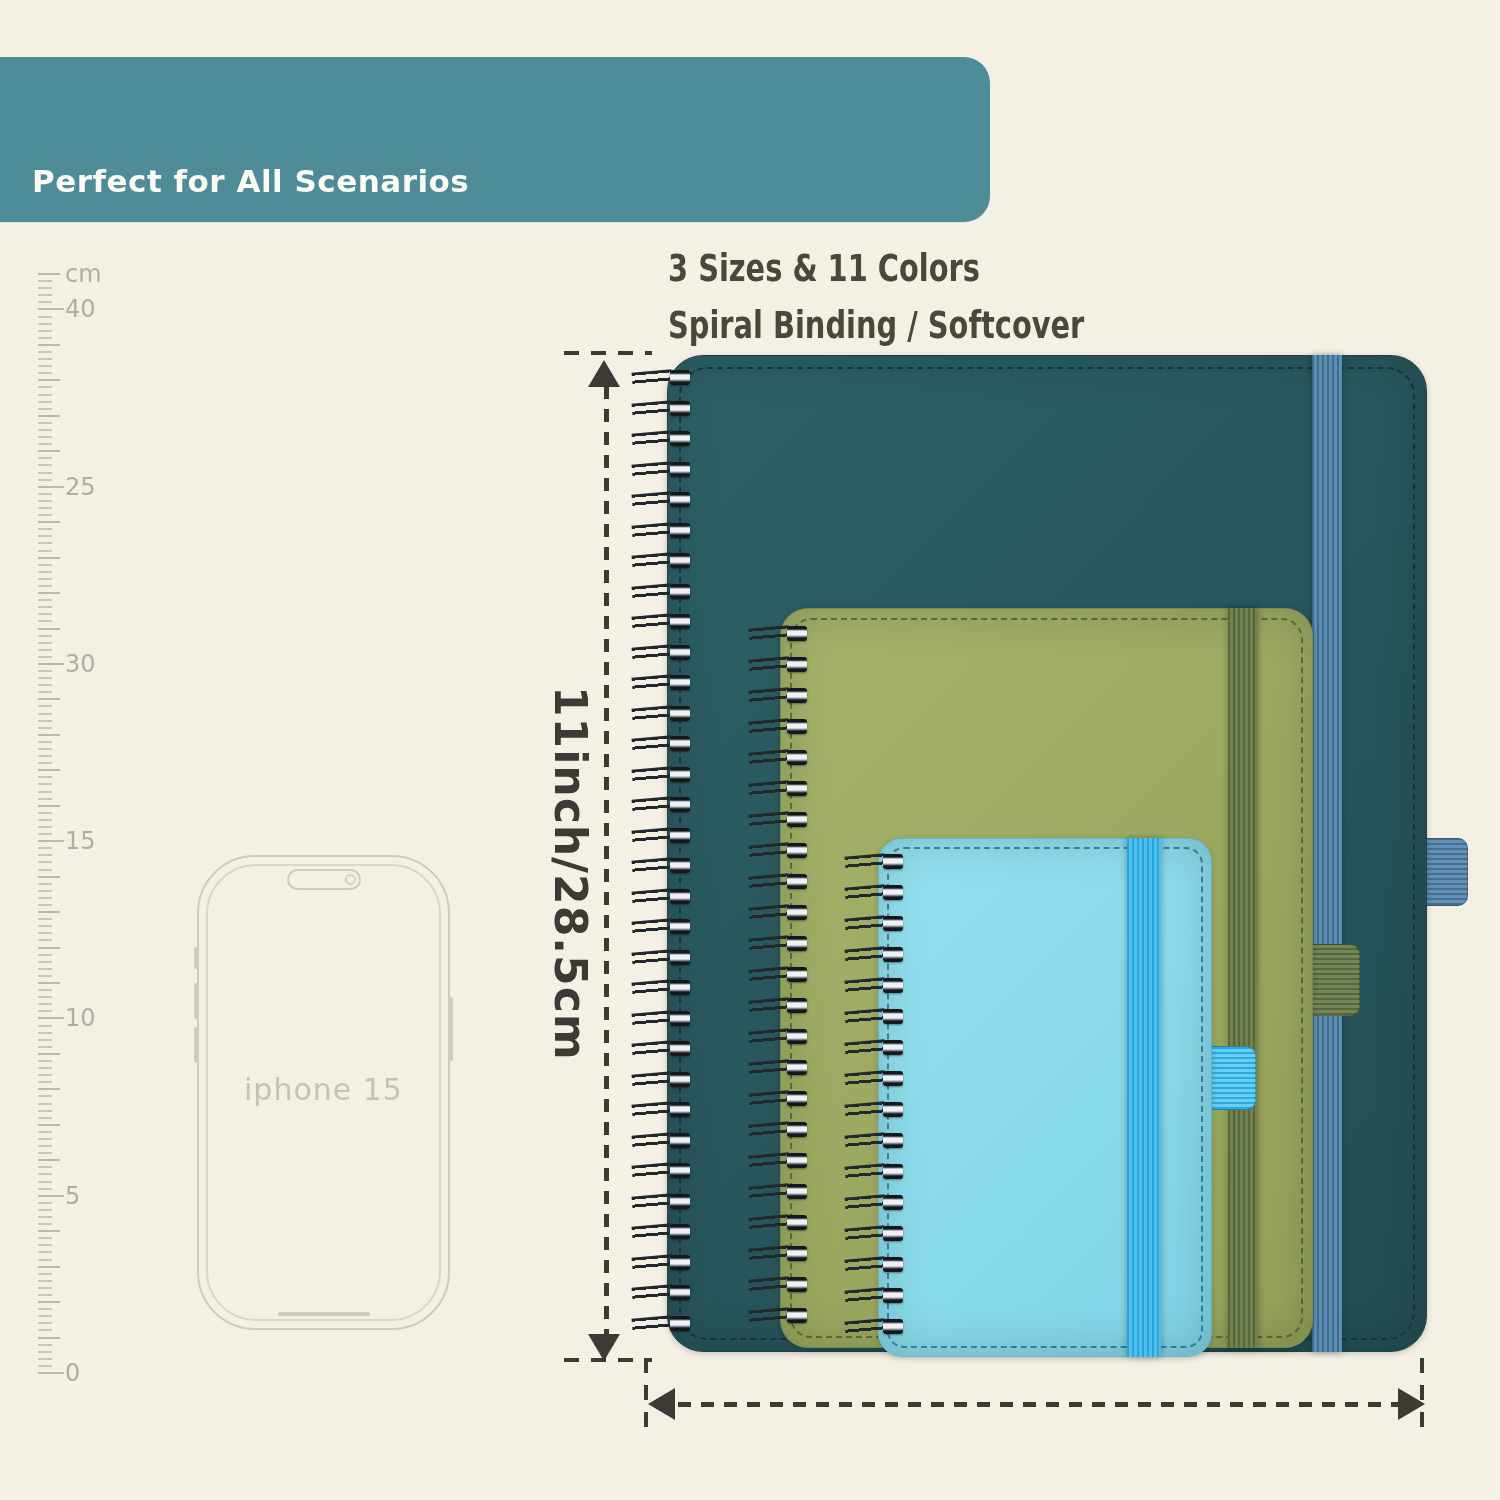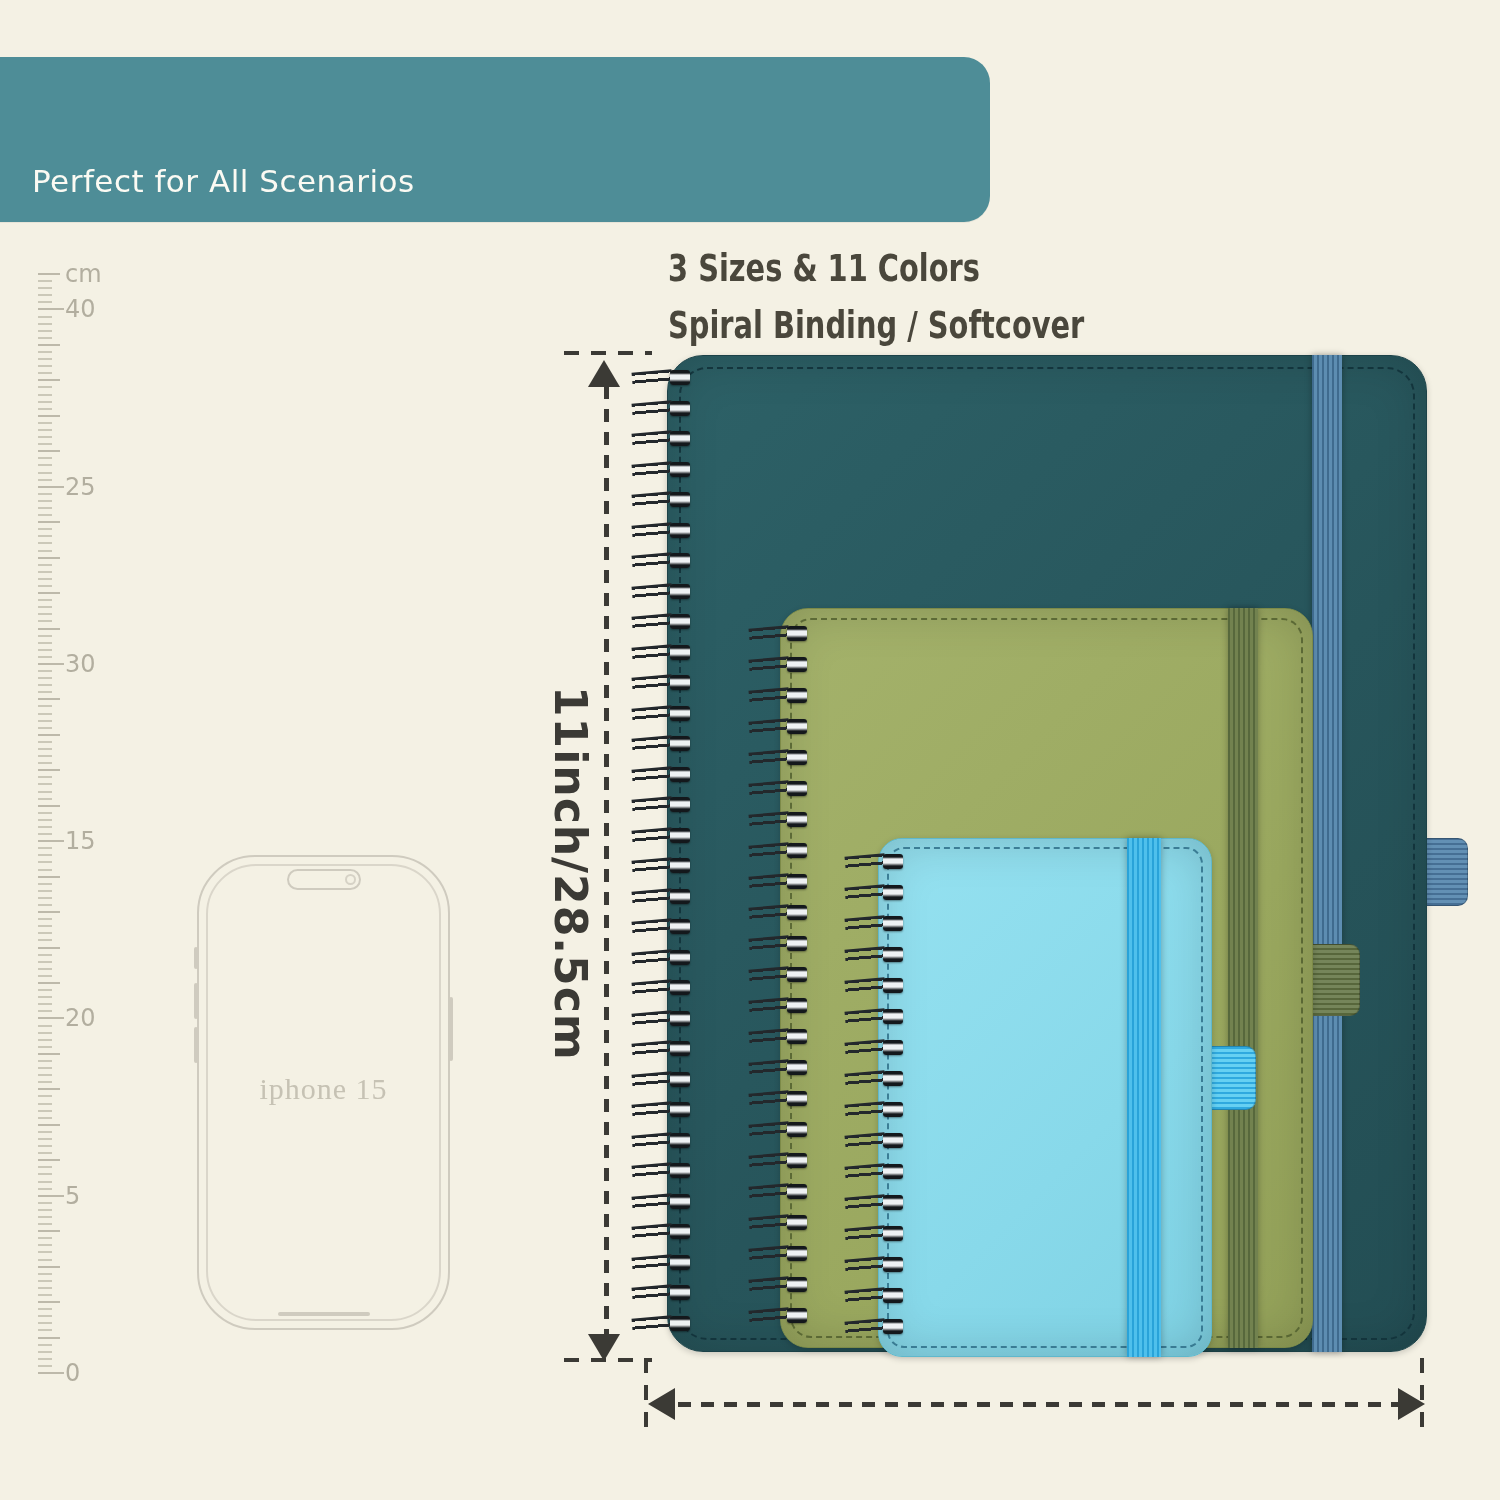--- a/index.html
+++ b/index.html
@@ -6,21 +6,21 @@
   *{box-sizing:border-box;}
   .stage{position:relative;width:1500px;height:1500px;background:#f4f1e4;overflow:hidden;
          font-family:"DejaVu Sans","Liberation Sans",sans-serif;}
   .abs{position:absolute;}
 
   
   .banner{left:0;top:57px;width:990px;height:165px;background:#4e8d97;
           border-radius:0 26px 26px 0;box-shadow:0 1px 0 rgba(0,0,0,.05);}
   .banner-title{left:30px;top:20px;width:940px;font-size:50px;font-weight:bold;
                 letter-spacing:1px;color:#fbfaf3;}
-  .banner-sub{left:32px;top:106px;font-size:31px;font-weight:400;color:#fbfaf3;letter-spacing:.5px;}
+  .banner-sub{left:32px;top:106px;font-size:31px;font-weight:700;color:#fbfaf3;letter-spacing:.5px;}
 
   
   .features{left:668px;top:240px;transform:scaleX(.78);transform-origin:0 0;color:#4a473c;}
   .feat-line{font-size:37px;font-weight:600;line-height:57px;white-space:nowrap;}
 
   
   #ruler{left:38px;top:0;width:110px;height:1420px;}
   .tick{position:absolute;left:0;height:2px;background:#bdb9aa;}
   .tick.minor{height:2px;opacity:.75;}
   .ruler-label{position:absolute;left:27px;font-size:24px;color:#b2ae9f;font-weight:500;}
@@ -31,21 +31,21 @@
   .pill{position:absolute;left:88px;top:12px;width:74px;height:21px;border:2px solid #cfcbbf;border-radius:12px;}
   .cam{position:absolute;right:3px;top:3px;width:11px;height:11px;border:2px solid #d6d2c6;border-radius:50%;}
   .btn{position:absolute;width:4px;background:#cfcbbf;border-radius:2px;}
   .btn.l1{left:-5px;top:90px;height:22px;}
   .btn.l2{left:-5px;top:126px;height:36px;}
   .btn.l3{left:-5px;top:170px;height:36px;}
   .btn.r1{right:-5px;top:140px;height:64px;}
   .speaker{position:absolute;left:50%;transform:translateX(-50%);bottom:12px;width:92px;height:4px;
            background:#cfcbbf;border-radius:2px;}
   .phone-label{position:absolute;left:0;top:215px;width:100%;text-align:center;
-               font-size:30px;color:#c6c2b4;letter-spacing:1px;font-family:Liberation Serif, serif;}
+               font-size:30px;color:#c6c2b4;letter-spacing:1px;}
 
   
   .dim{color:#3b3a35;}
   .vdim-line{left:604px;top:386px;width:5px;height:950px;
              background:repeating-linear-gradient(180deg,#3b3a35 0 13px,transparent 13px 23px);}
   .tri{width:0;height:0;}
   .arrow-up{left:588px;top:360px;border-left:16px solid transparent;border-right:16px solid transparent;
             border-bottom:27px solid #3b3a35;}
   .arrow-down{left:588px;top:1334px;border-left:16px solid transparent;border-right:16px solid transparent;
               border-top:27px solid #3b3a35;}
@@ -243,21 +243,21 @@
       <div class="tick minor" style="top: 953.64px; width: 14px;"></div>
       <div class="tick minor" style="top: 960.73px; width: 14px;"></div>
       <div class="tick minor" style="top: 967.82px; width: 14px;"></div>
       <div class="tick minor" style="top: 974.91px; width: 14px;"></div>
       <div class="tick" style="top: 982px; width: 22px;"></div>
       <div class="tick minor" style="top: 989.09px; width: 14px;"></div>
       <div class="tick minor" style="top: 996.18px; width: 14px;"></div>
       <div class="tick minor" style="top: 1003.27px; width: 14px;"></div>
       <div class="tick minor" style="top: 1010.36px; width: 14px;"></div>
       <div class="tick" style="top: 1017.45px; width: 26px;"></div>
-      <div class="ruler-label" style="top: 1004.45px;">20</div>
+      <div class="ruler-label" style="top: 1004.45px;">10</div>
       <div class="tick minor" style="top: 1024.54px; width: 14px;"></div>
       <div class="tick minor" style="top: 1031.63px; width: 14px;"></div>
       <div class="tick minor" style="top: 1038.72px; width: 14px;"></div>
       <div class="tick minor" style="top: 1045.81px; width: 14px;"></div>
       <div class="tick" style="top: 1052.9px; width: 22px;"></div>
       <div class="tick minor" style="top: 1059.99px; width: 14px;"></div>
       <div class="tick minor" style="top: 1067.08px; width: 14px;"></div>
       <div class="tick minor" style="top: 1074.17px; width: 14px;"></div>
       <div class="tick minor" style="top: 1081.26px; width: 14px;"></div>
       <div class="tick" style="top: 1088.35px; width: 22px;"></div>

